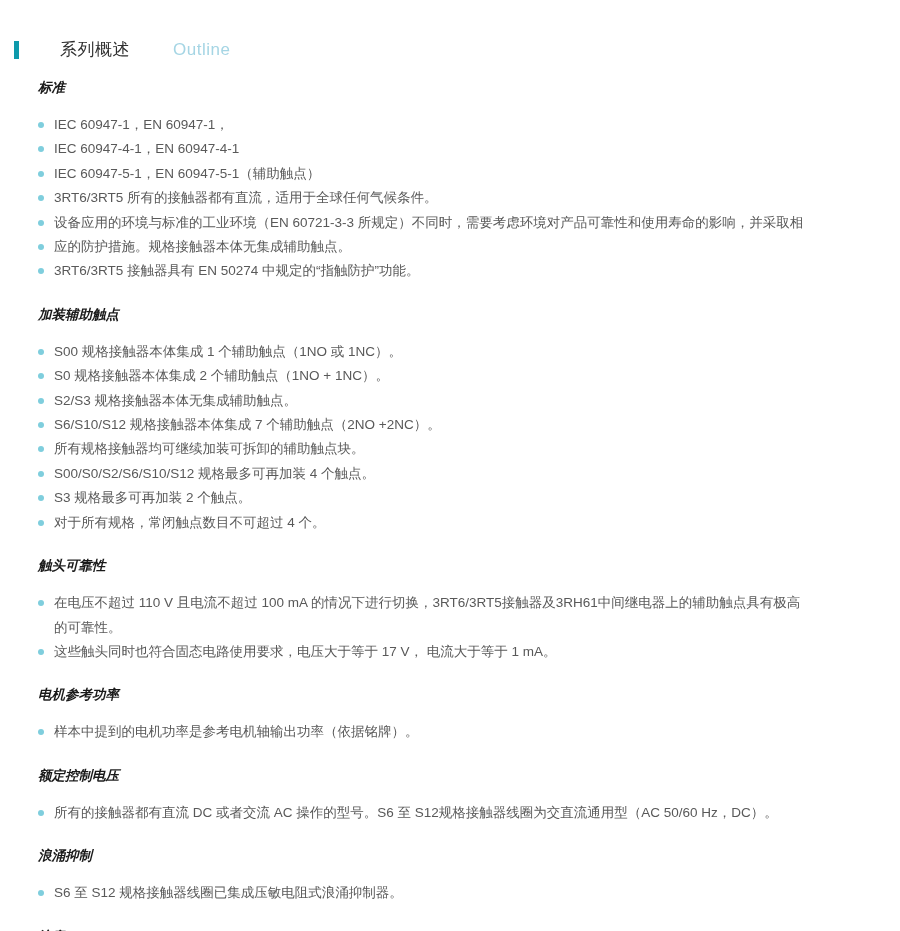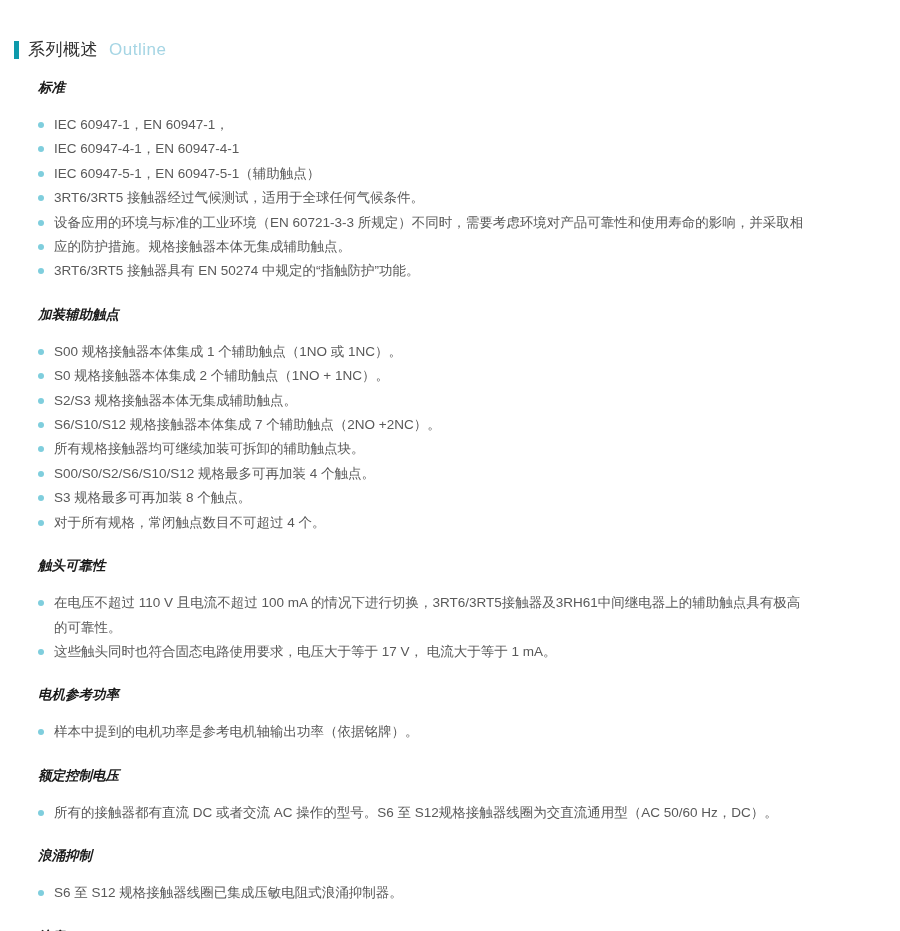--- a/index.html
+++ b/index.html
@@ -10,20 +10,21 @@
   body {
     width: 900px;
     height: 931px;
     font-family: "Liberation Sans", "DejaVu Sans", sans-serif;
     overflow: hidden;
   }
   .page-header {
     display: flex;
     align-items: center;
     margin: 38px 0 0 14px;
+    gap: 32px;
   }
   .accent-bar {
     width: 5px;
     height: 18px;
     margin-right: 9px;
     background: #0e9aab;
   }
   .title-zh {
     font-size: 17px;
     color: #2e2e2e;
@@ -94,21 +95,21 @@
     <span>IEC 60947-4-1，EN 60947-4-1</span>
   </li>
 
   <li>
     <span class="bullet-dot" style="background: rgb(127, 206, 221);"></span>
     <span>IEC 60947-5-1，EN 60947-5-1（辅助触点）</span>
   </li>
 
   <li>
     <span class="bullet-dot" style="background: rgb(127, 206, 221);"></span>
-    <span>3RT6/3RT5 接触器经过气候测试，适用于全球任何气候条件。</span>
+    <span>3RT6/3RT5 所有的接触器都有直流，适用于全球任何气候条件。</span>
   </li>
 
   <li>
     <span class="bullet-dot" style="background: rgb(127, 206, 221);"></span>
     <span>设备应用的环境与标准的工业环境（EN 60721-3-3 所规定）不同时，需要考虑环境对产品可靠性和使用寿命的影响，并采取相</span>
   </li>
 
   <li>
     <span class="bullet-dot" style="background: rgb(127, 206, 221);"></span>
     <span>应的防护措施。规格接触器本体无集成辅助触点。</span>
@@ -149,21 +150,21 @@
     <span>所有规格接触器均可继续加装可拆卸的辅助触点块。</span>
   </li>
 
   <li>
     <span class="bullet-dot" style="background: rgb(127, 206, 221);"></span>
     <span>S00/S0/S2/S6/S10/S12 规格最多可再加装 4 个触点。</span>
   </li>
 
   <li>
     <span class="bullet-dot" style="background: rgb(127, 206, 221);"></span>
-    <span>S3 规格最多可再加装 8 个触点。</span>
+    <span>S3 规格最多可再加装 2 个触点。</span>
   </li>
 
   <li>
     <span class="bullet-dot" style="background: rgb(127, 206, 221);"></span>
     <span>对于所有规格，常闭触点数目不可超过 4 个。</span>
   </li>
 </ul>
   </div>
 
   <div class="section">

